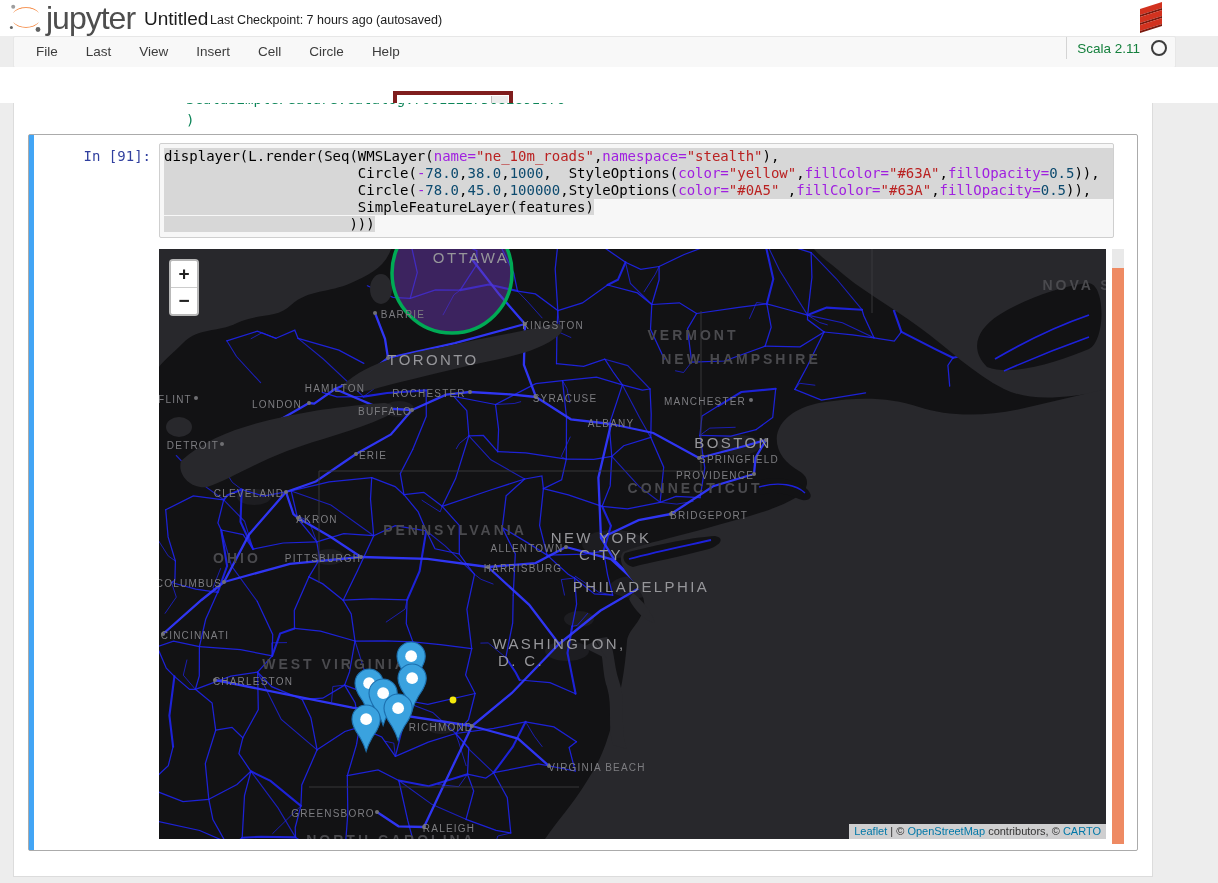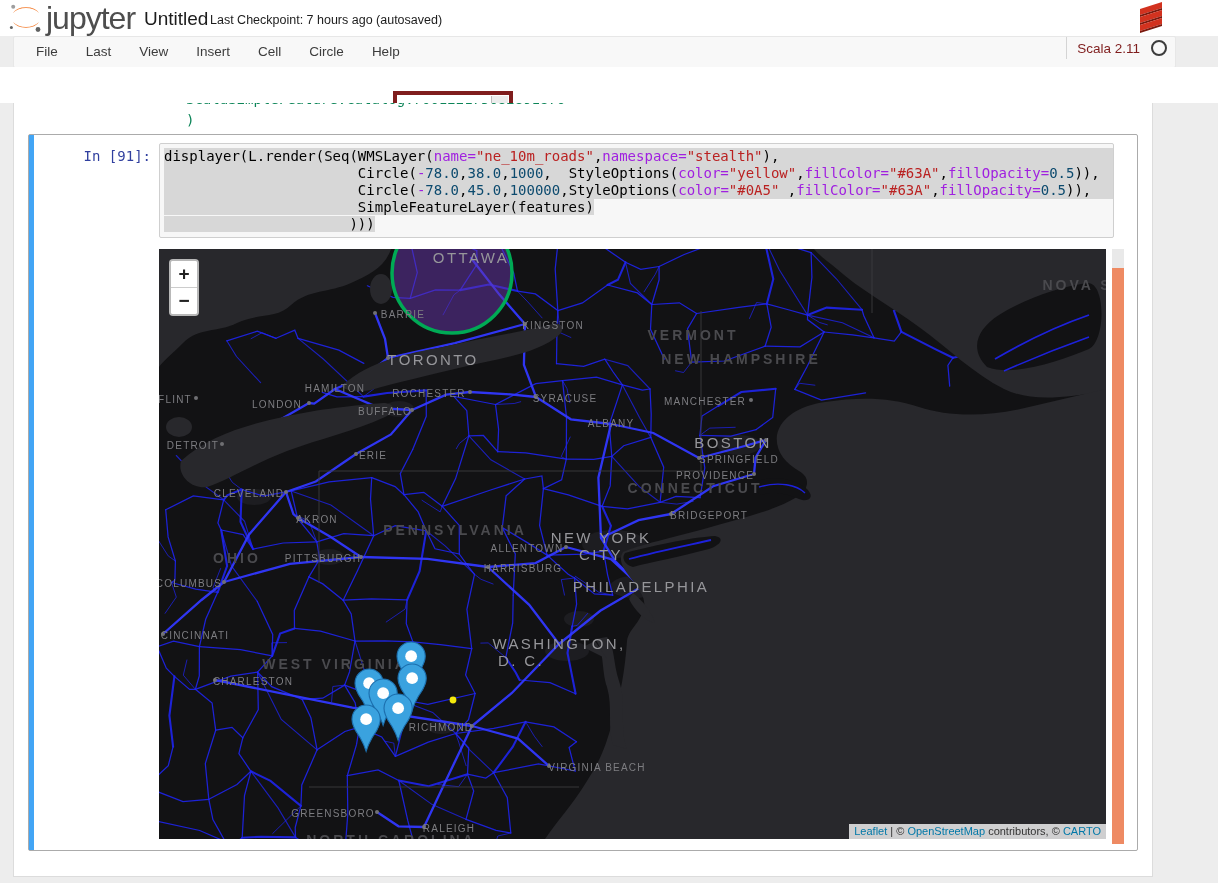--- a/index.html
+++ b/index.html
@@ -12,21 +12,21 @@
   #nbtitle{position:absolute;left:144px;top:8px;font-size:19px;color:#1c1c1c;}
   #checkpoint{position:absolute;left:210px;top:13px;font-size:12.5px;color:#1c1c1c;}
   #scala-logo{position:absolute;left:1136px;top:2px;width:30px;height:32px;}
   
   #menubar{position:absolute;top:36px;left:13px;width:1161px;height:30px;background:#f8f8f8;
            border:1px solid #e7e7e7;border-radius:2px;display:flex;}
   .menu-item{padding:0 14px;font-size:13.5px;color:#3c3c3c;line-height:29px;cursor:pointer;}
   .menu-item:first-child{margin-left:8px;}
   #kernel-area{margin-left:auto;display:flex;align-items:center;height:22px;
                border-left:1px solid #d4d4d4;padding:0 8px 0 10px;}
-  #kernel-name{font-size:13.5px;color:#7f1d1d;}
+  #kernel-name{font-size:13.5px;color:#15803d;}
   #kernel-ind{width:12px;height:12px;border:2px solid #3c3c3c;border-radius:50%;margin-left:11px;}
   
   #toolbar-strip{position:absolute;top:67px;left:0;right:0;height:36px;background:#fff;}
   #toolbar{position:absolute;top:71px;left:18px;display:flex;align-items:center;}
   .tb-group{display:flex;margin-right:7px;}
   .tb-btn{min-width:31px;height:25px;background:#fff;border:1px solid #cfcfcf;border-radius:2px;
           display:flex;align-items:center;justify-content:center;margin-right:1px;cursor:pointer;margin-top:46px;}
   .tb-btn svg{width:15px;height:15px;}
   .tb-btn.text-btn{padding:0 10px;font-size:13px;color:#333;}
   #cell-type-select{width:112px;height:26px;background:#fff;border:4px solid #7f1d1d;

